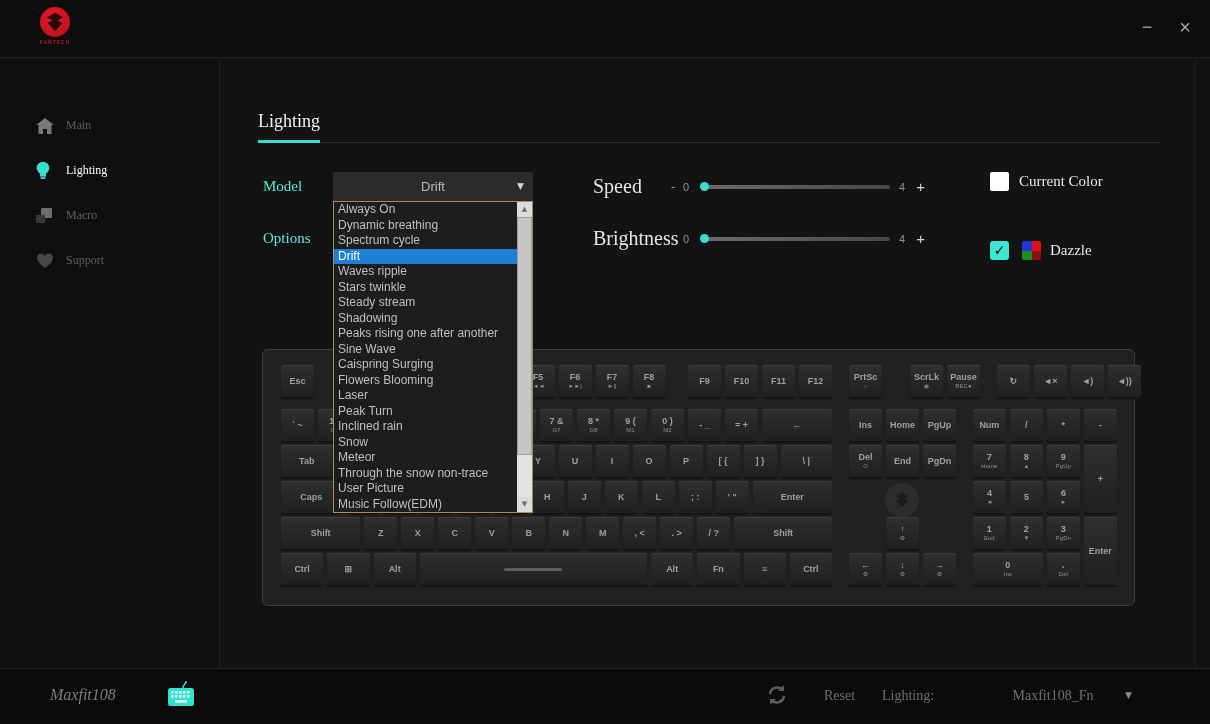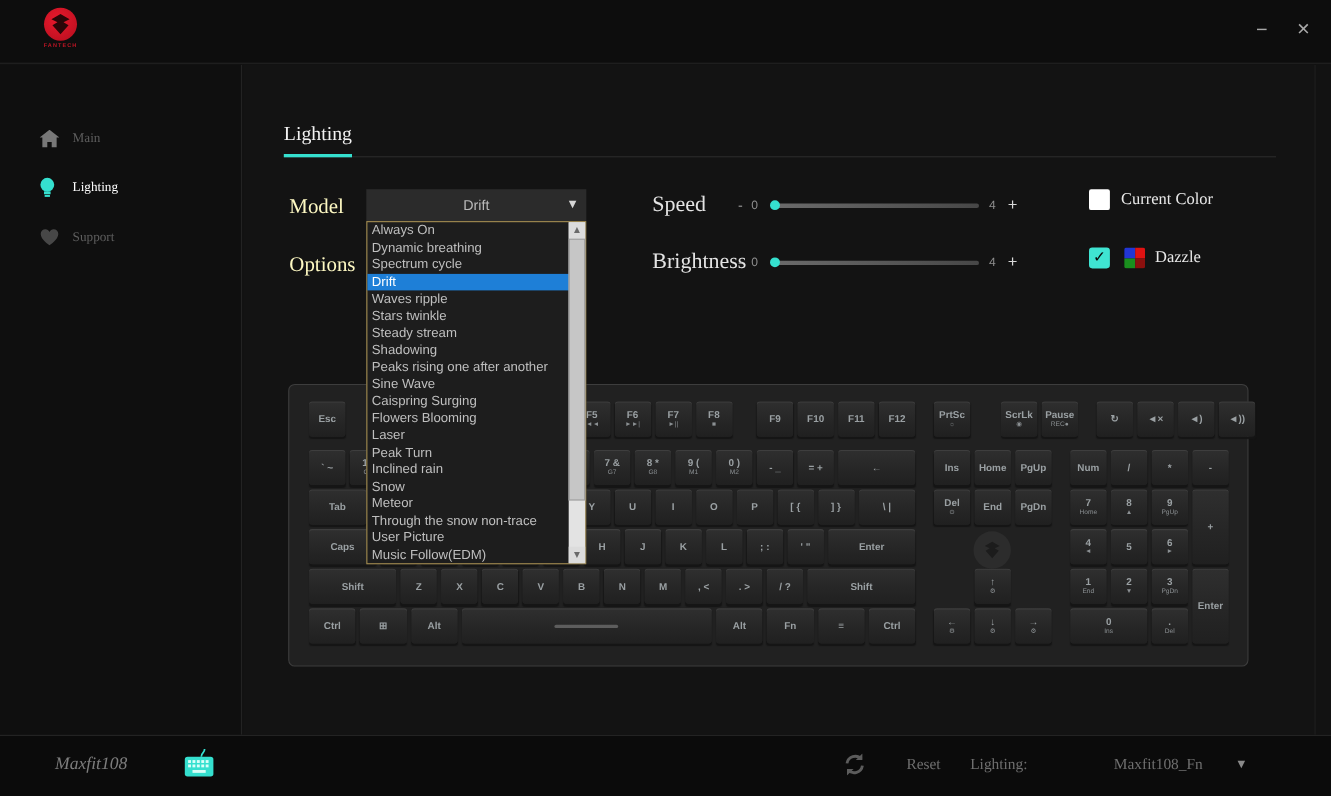--- a/index.html
+++ b/index.html
@@ -30,21 +30,21 @@
   .side-item .s-label { font-size:12px; color:#5e5e5e; margin-left:4px; }
   .side-item.active .s-label { color:#ffffff; }
 
   
   .content { position:absolute; left:221px; top:59px; width:975px; height:609px; background:#131313;
              border-right:1px solid #1f1f1f; }
   .page-title { position:absolute; left:37px; top:52px; font-size:18px; color:#f2f2f2; }
   .title-rule { position:absolute; left:37px; top:83px; width:902px; height:1px; background:#2b2b2b; }
   .title-accent { position:absolute; left:37px; top:81px; width:62px; height:3px; background:#35e0cf; }
 
-  .field-label { position:absolute; font-size:19px; color:#fef9c3; }
+  .field-label { position:absolute; font-size:15px; color:#5eead4; }
   .lbl-model { left:42px; top:119px; }
   .lbl-options { left:42px; top:171px; }
 
   .select-box { position:absolute; left:112px; top:113px; width:200px; height:29px; background:#2b2b2b;
                 display:flex; align-items:center; justify-content:center; cursor:pointer; }
   .select-box .sel-text { font-family:"Liberation Sans", sans-serif; font-size:13px; color:#b9b9b9; }
   .select-caret { position:absolute; right:9px; top:9px; font-size:9px; color:#d6d6d6;
                   font-family:"DejaVu Sans", sans-serif; }
   .select-caret::after { content:"\25BC"; }
 
@@ -70,21 +70,21 @@
   .step.minus { width:12px; font-size:13px; }
   .step.plus { margin-left:11px; font-size:15px; color:#d8d8d8; }
   .ctl-val { width:16px; font-family:"Liberation Sans", sans-serif; font-size:11px; color:#8f8f8f; }
   .track { position:relative; margin-left:3px; width:188px; height:4px; border-radius:2px;
            background:linear-gradient(90deg,#6b6b6b,#474747); cursor:pointer; }
   .thumb { position:absolute; left:-2px; top:-3px; width:9px; height:9px; border-radius:50%; background:#35e0cf; }
   .ctl-max { margin-left:9px; font-family:"Liberation Sans", sans-serif; font-size:11px; color:#8f8f8f; }
 
   
   .tog-row { position:absolute; left:769px; display:flex; align-items:center; }
-  .row-cc { top:113px; } .row-dz { top:166px;align-items:center; }
+  .row-cc { top:113px; } .row-dz { top:182px;align-items:center; }
   .swatch-white { width:19px; height:19px; background:#ffffff; border-radius:2px; cursor:pointer; }
   .checkbox { width:19px; height:19px; border-radius:3px; background:#3fe4d2; color:#0a0a0a; font-size:14px;
               font-weight:bold; text-align:center; line-height:19px; font-family:"DejaVu Sans", sans-serif; cursor:pointer; }
   .checkbox::after { content:"\2713"; }
   .swatch-multi { width:19px; height:19px; margin-left:13px; border-radius:2px; overflow:hidden;
                   display:grid; grid-template-columns:1fr 1fr; grid-template-rows:1fr 1fr; cursor:pointer; }
   .tog-label { margin-left:9px; font-size:15px; color:#e8e8e8; }
   .row-cc .tog-label { margin-left:10px; }
 
   
@@ -147,20 +147,29 @@
       </div>
       <div class="side-item active">
         <span class="s-icon">
           <svg width="14" height="20" viewBox="0 0 14 20">
             <circle cx="7" cy="7" r="6.3" fill="#35e0cf"></circle>
             <rect x="4" y="13" width="6" height="2.6" fill="#35e0cf"></rect>
             <rect x="4.6" y="16.2" width="4.8" height="1.8" fill="#35e0cf"></rect>
           </svg>
         </span>
         <span class="s-label">Lighting</span>
+      </div>
+      <div class="side-item">
+        <span class="s-icon">
+          <svg width="18" height="16" viewBox="0 0 18 16">
+            <rect x="5" y="0" width="11" height="10" rx="1" fill="#6d6d6d"></rect>
+            <rect x="0" y="7" width="9" height="8" rx="1" fill="#383838"></rect>
+          </svg>
+        </span>
+        <span class="s-label">Macro</span>
       </div>
       <div class="side-item">
         <span class="s-icon">
           <svg width="18" height="16" viewBox="0 0 18 16">
             <path d="M9 15 S1 10 1 4.8 C1 2 3 0.5 5.2 0.5 7 0.5 8.4 1.6 9 3 9.6 1.6 11 0.5 12.8 0.5 15 0.5 17 2 17 4.8 17 10 9 15 9 15 Z" fill="#474747"></path>
           </svg>
         </span>
         <span class="s-label">Support</span>
       </div>
     </div>

